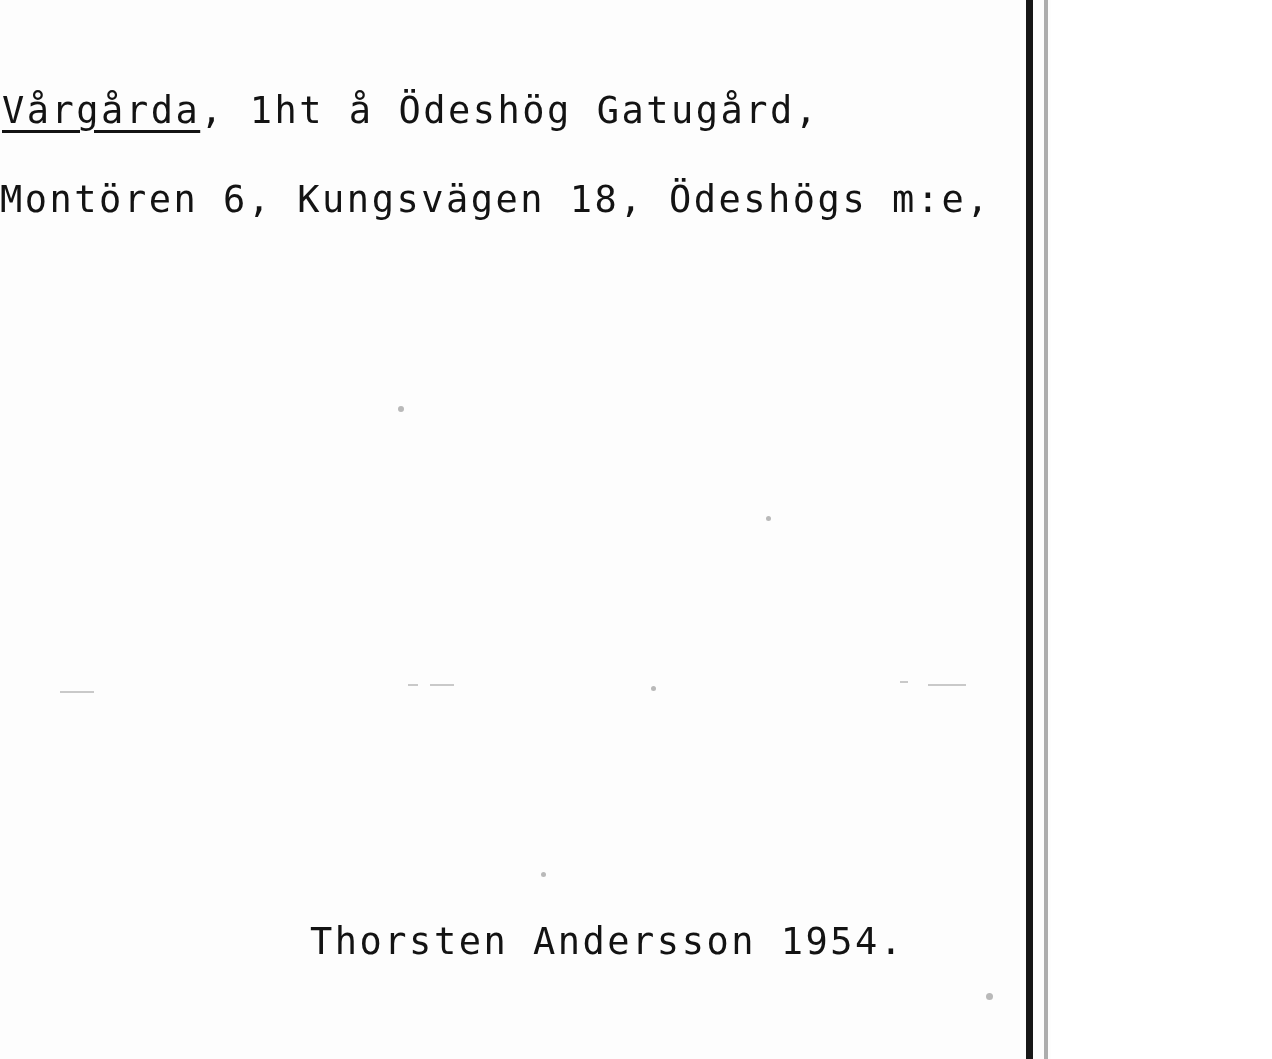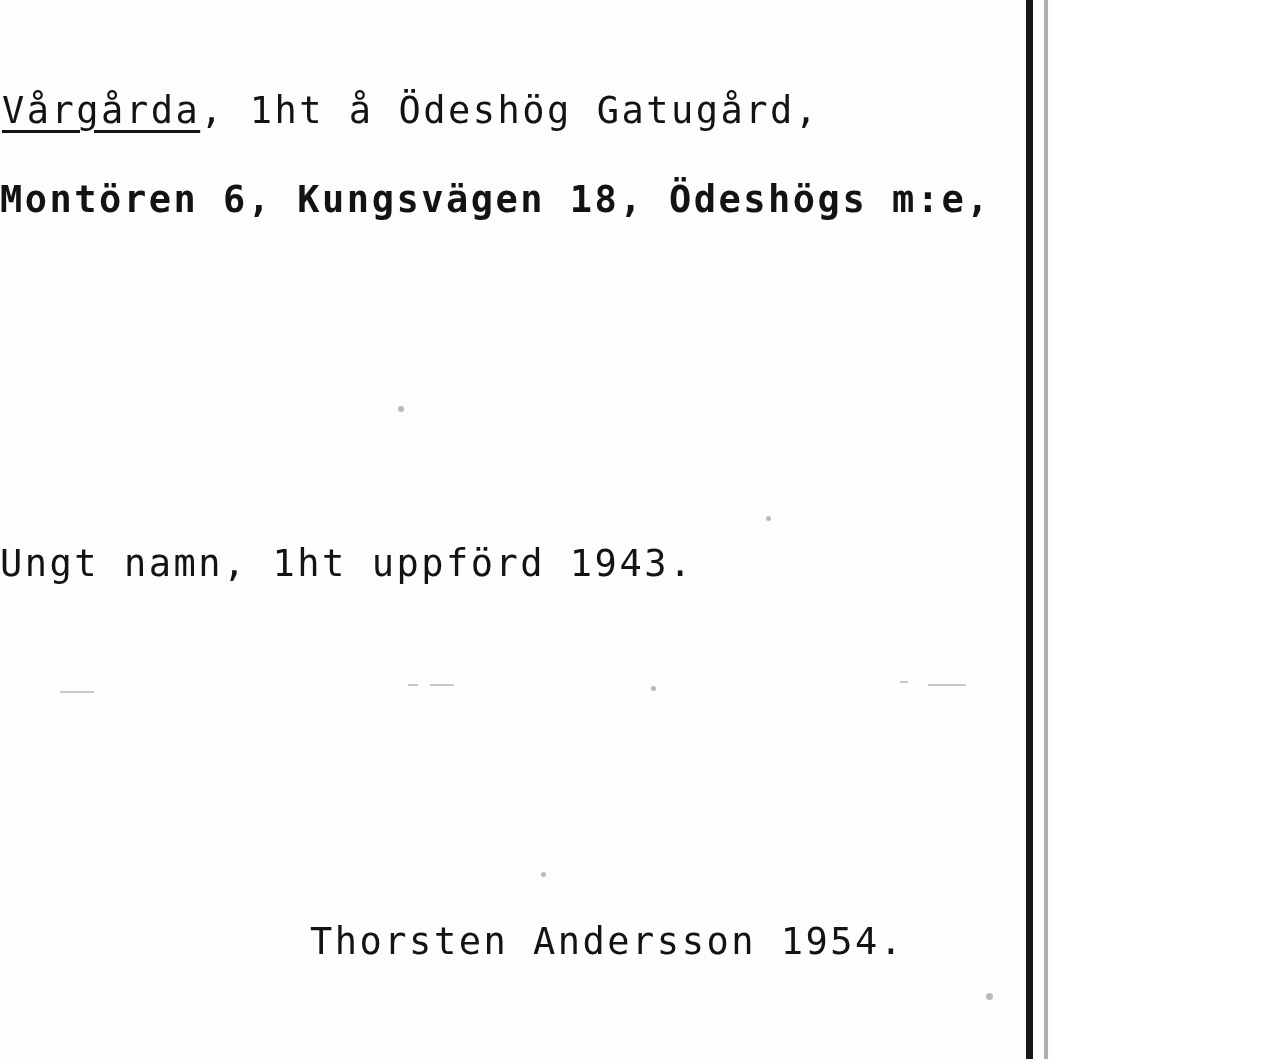--- a/index.html
+++ b/index.html
@@ -50,21 +50,21 @@
     font-family: "DejaVu Sans Mono", monospace;
     font-size: 37px;
     letter-spacing: 2.5px;
     line-height: 1;
     white-space: pre;
     color: #131313;
   }
 
   
   .line-1 { left: 2px;   top: 92px; }
-  .line-2 { left: 0px;   top: 181px; font-weight: bold; }
+  .line-2 { left: 0px;   top: 181px; }
   .line-3 { left: 166px; top: 270px; }
 
   
   .headword {
     text-decoration: underline;
     text-decoration-thickness: 3px;
     text-underline-offset: 7px;
   }
 
   .line-note { left: 0px; top: 545px; }
@@ -89,21 +89,20 @@
 <div id="card">
 
   <div class="scan-edge"></div>
   <div class="scan-edge-soft"></div>
 
   <div class="typed line-1"><span class="headword">Vårgårda</span><span>, 1ht å Ödeshög Gatugård,</span></div>
 
   <div class="typed line-2">Montören 6, Kungsvägen 18, Ödeshögs m:e,</div>
 
 
-  <div class="typed line-note">Ungt namn, 1ht uppförd 1943.</div>
 
   <div class="typed line-sign">Thorsten Andersson 1954.</div>
 
   <div class="speck" style="left:398px; top:406px; width:6px; height:6px;"></div>
   <div class="speck" style="left:766px; top:516px; width:5px; height:5px;"></div>
   <div class="speck" style="left:651px; top:686px; width:5px; height:5px;"></div>
   <div class="speck" style="left:541px; top:872px; width:5px; height:5px;"></div>
   <div class="speck" style="left:986px; top:993px; width:7px; height:7px;"></div>
   <div class="dash" style="left:60px; top:691px; width:34px;"></div>
   <div class="dash" style="left:408px; top:684px; width:10px;"></div>

